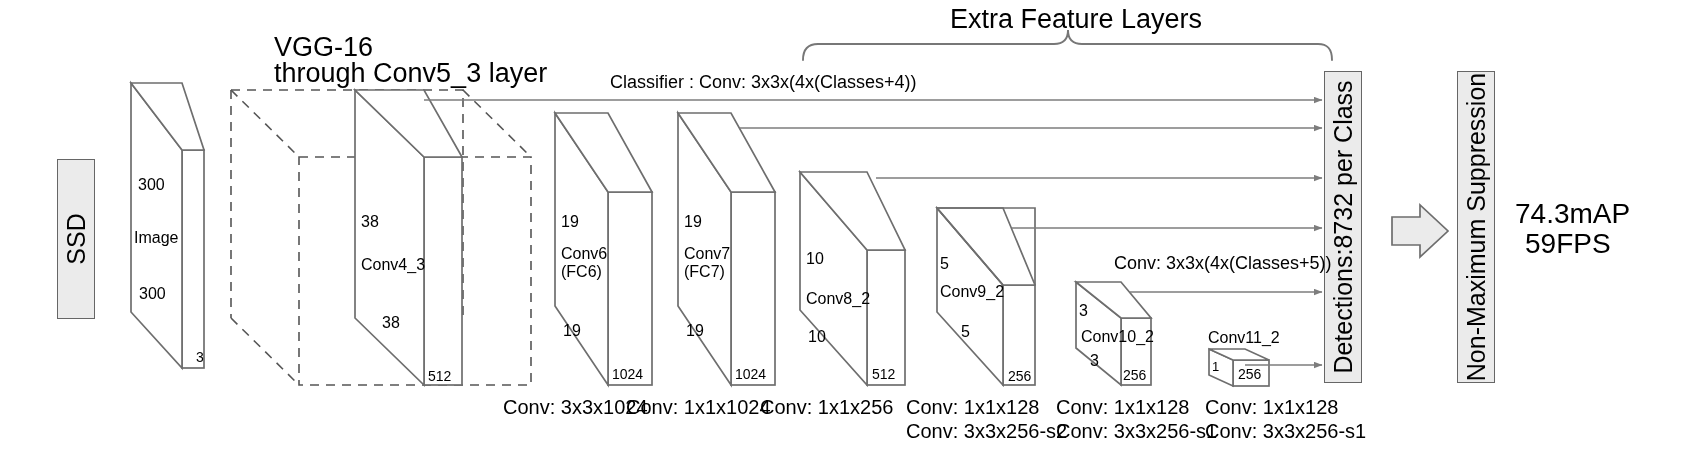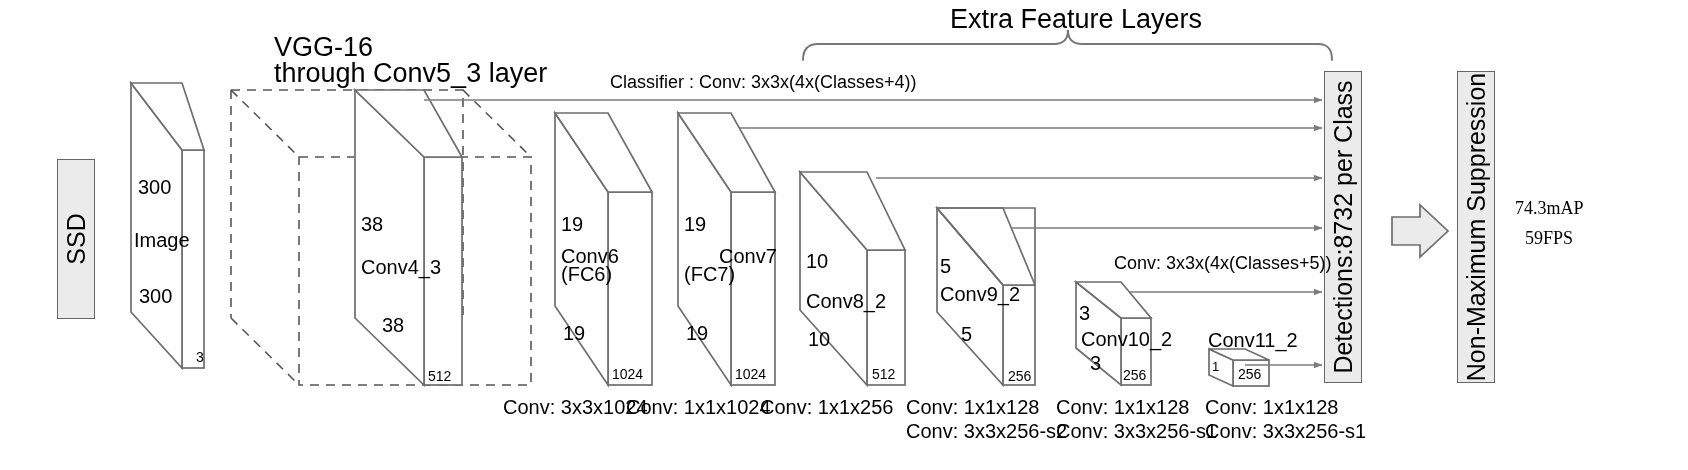--- a/index.html
+++ b/index.html
@@ -39,25 +39,25 @@
     left:50%; top:50%;
     transform:translate(-50%,-50%) rotate(-90deg);
     transform-origin:center center;
     white-space:nowrap;
     font-size:25px;
     font-family:"Liberation Sans", sans-serif;
     color:#000;
   }
   .f12{font-size:13px;}
   .f13{font-size:14px;}
-  .f15{font-size:20px;}
+  .f15{font-size:16px;}
   .f17{font-size:18px;}
   .f19{font-size:20px;}
   .f22{font-size:27px;}
-  .f25{font-size:18px;font-family:Liberation Serif, serif;}
+  .f25{font-size:28px;}
 </style>
 </head>
 <body>
 
 <div id="stage">
 
   <svg id="svgroot" viewBox="0 0 1688 470">
     <defs>
       <marker id="arrowGray" markerWidth="9" markerHeight="9" refX="8" refY="3.2" orient="auto" markerUnits="userSpaceOnUse">
         <path d="M0,0 L8.5,3.2 L0,6.4 z" fill="#7d7d7d"></path>
@@ -187,21 +187,21 @@
   <div class="lbl f15" style="left:382px; top:314px;">38</div>
   <div class="lbl f13" style="left:428px; top:369px;">512</div>
 
   <div class="lbl f15" style="left:561px; top:213px;">19</div>
   <div class="lbl f15" style="left:561px; top:245px;text-align:right;">Conv6</div>
   <div class="lbl f15" style="left:561px; top:263px;">(FC6)</div>
   <div class="lbl f15" style="left:563px; top:322px;">19</div>
   <div class="lbl f13" style="left:612px; top:367px;">1024</div>
 
   <div class="lbl f15" style="left:684px; top:213px;">19</div>
-  <div class="lbl f15" style="left:684px; top:245px;margin-left:35px;">Conv7</div>
+  <div class="lbl f15" style="left:684px; top:245px;">Conv7</div>
   <div class="lbl f15" style="left:684px; top:263px;">(FC7)</div>
   <div class="lbl f15" style="left:686px; top:322px;">19</div>
   <div class="lbl f13" style="left:735px; top:367px;">1024</div>
 
   <div class="lbl f15" style="left:806px; top:250px;">10</div>
   <div class="lbl f15" style="left:806px; top:290px;">Conv8_2</div>
   <div class="lbl f15" style="left:808px; top:328px;">10</div>
   <div class="lbl f13" style="left:872px; top:367px;">512</div>
 
   <div class="lbl f15" style="left:940px; top:255px;">5</div>

